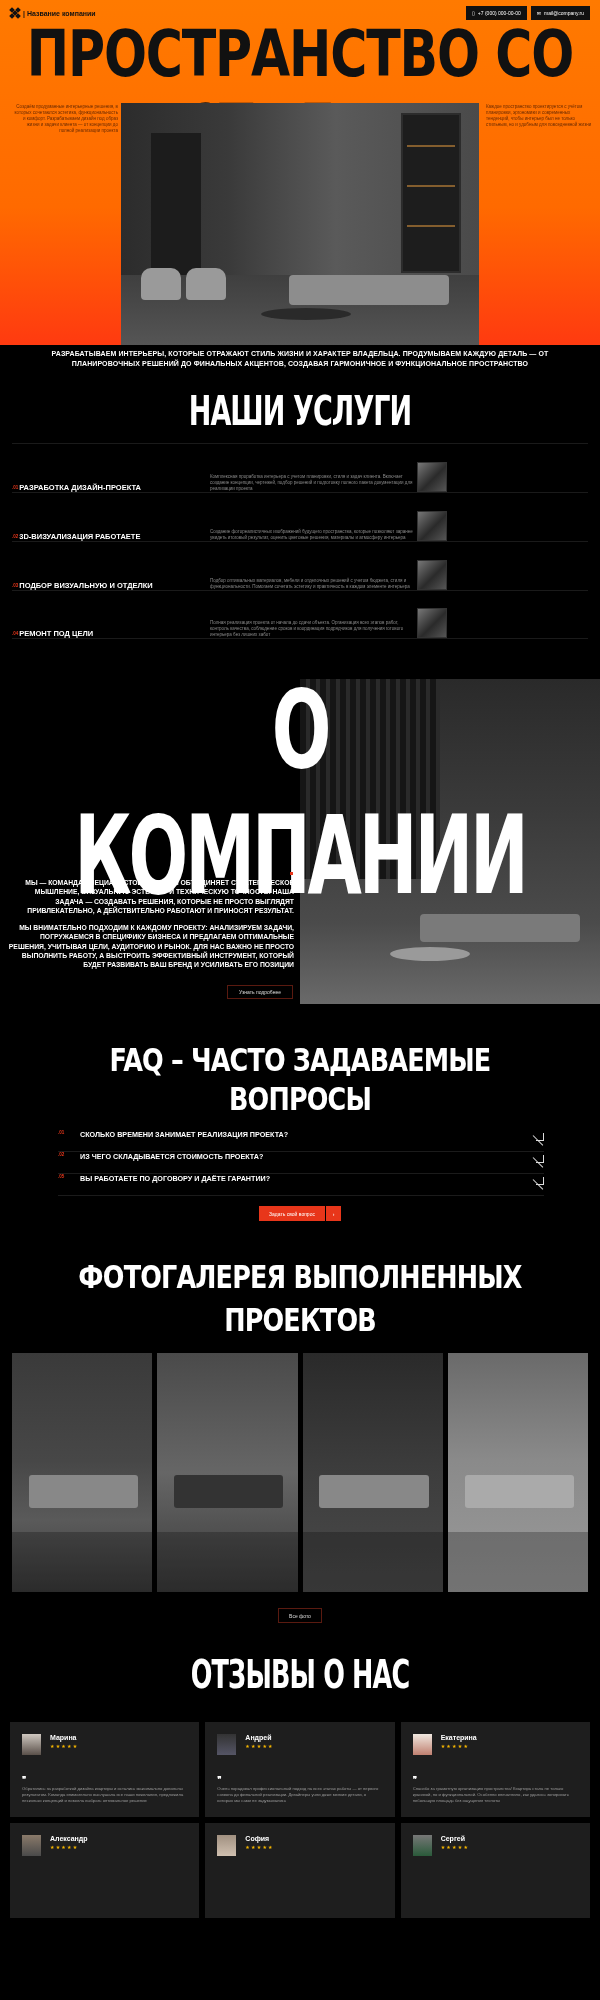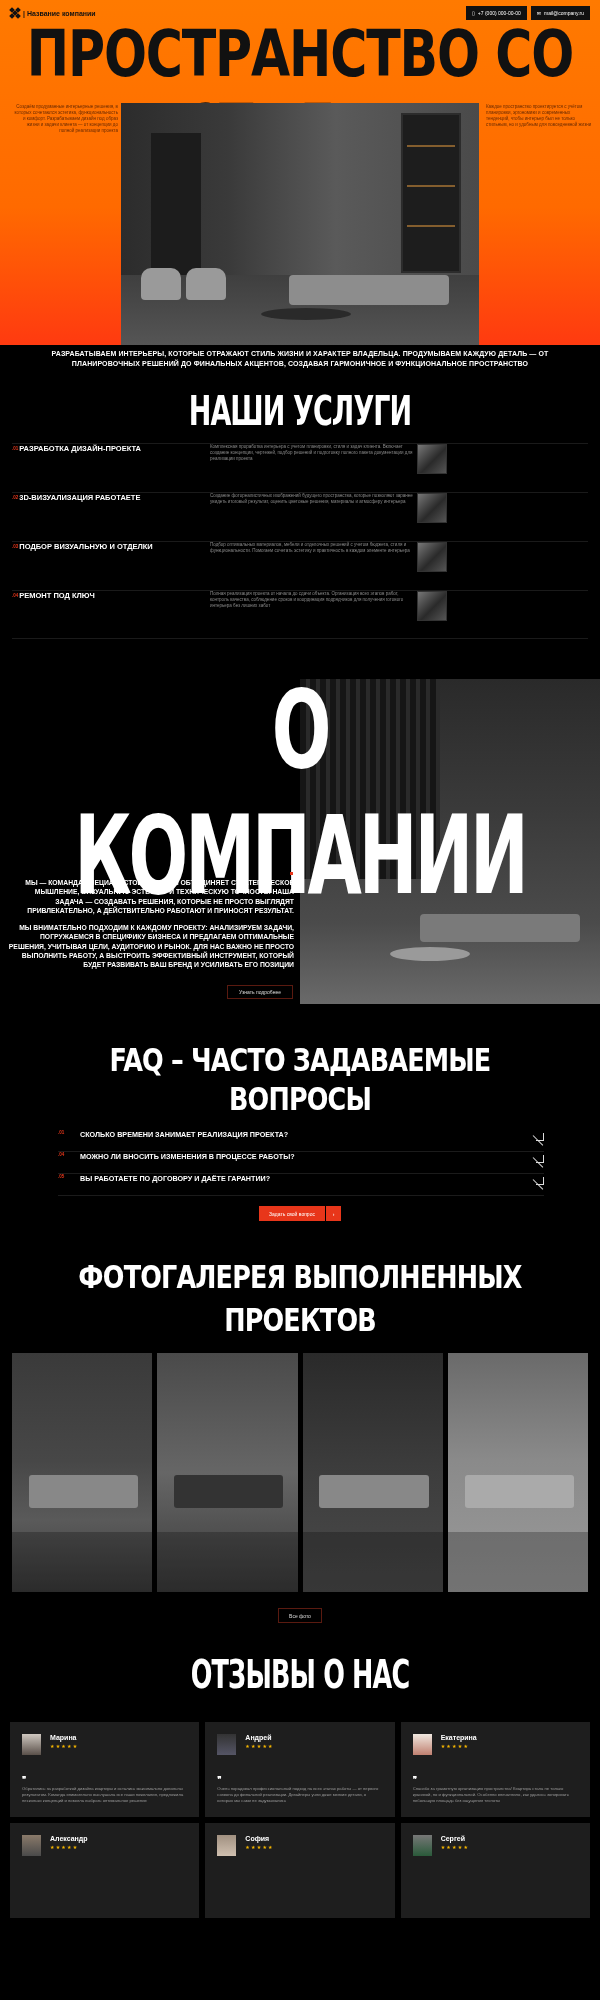--- a/index.html
+++ b/index.html
@@ -22,21 +22,21 @@
 .room-door{position:absolute;left:30px;top:30px;width:50px;height:150px;background:#1c1c1c}
 .shelf{position:absolute;right:18px;top:10px;width:60px;height:160px;background:#1d1d1d;border:2px solid #2c2c2c}
 .shelf i{position:absolute;left:4px;right:4px;height:2px;background:#c98a3a;opacity:.6}
 .sofa{position:absolute;right:30px;bottom:40px;width:160px;height:30px;background:#8d8d8d;border-radius:4px}
 .chair{position:absolute;bottom:45px;width:40px;height:32px;background:#9a9a9a;border-radius:10px 10px 4px 4px}
 .table{position:absolute;left:140px;bottom:25px;width:90px;height:12px;background:#2a2a2a;border-radius:50%}
 .tagline{text-align:center;font-size:7px;font-weight:bold;line-height:10px;padding:4px 20px 0;letter-spacing:.1px}
 .sec-title{font-size:30px;color:#fff;transform:scaleX(.9) scaleY(1.35)}
 
 .services{padding:0 12px;margin-top:4px}
-.svc{display:flex;align-items:flex-start;height:49px;border-top:1px solid #1a1a1a}
+.svc{display:flex;align-items:flex-end;height:49px;border-top:1px solid #1a1a1a}
 .svc:last-child{border-bottom:1px solid #1a1a1a}
 .svc-name{width:198px;font-size:7.5px;font-weight:bold;display:flex;align-items:center;gap:1px}
 .num{color:#e8361a;font-size:4.5px;font-weight:bold}
 .svc-desc{width:205px;font-size:4.5px;line-height:6px;color:#8a8a8a}
 .svc-thumb{width:30px;height:30px;margin-left:2px;background:linear-gradient(135deg,#777,#2a2a2a 55%,#555);border:1px solid #333}
 
 .about{position:relative;height:345px}
 .about-img{position:absolute;left:300px;top:20px;width:300px;height:325px;background:linear-gradient(180deg,#2a2a2a 0%,#3a3a3a 40%,#4b4b4b 75%,#6a6a6a 100%);overflow:hidden}
 .about-img .bars{position:absolute;left:0;top:0;width:140px;height:200px;background:repeating-linear-gradient(90deg,#151515 0 6px,#2a2a2a 6px 10px)}
 .about-img .sofa2{position:absolute;left:120px;top:235px;width:160px;height:28px;background:#7a7a7a;border-radius:4px}
@@ -149,21 +149,21 @@
     <div class="svc-name">
         <span class="num">.03</span>
         <span>ПОДБОР ВИЗУАЛЬНУЮ И ОТДЕЛКИ</span>
       </div>
     <div class="svc-desc">Подбор оптимальных материалов, мебели и отделочных решений с учетом бюджета, стиля и функциональности. Помогаем сочетать эстетику и практичность в каждом элементе интерьера</div>
     <div class="svc-thumb"></div>
   </div>
   <div class="svc">
     <div class="svc-name">
         <span class="num">.04</span>
-        <span>РЕМОНТ ПОД КЛЮЧ</span>
+        <span>РЕМОНТ ПОД ЦЕЛИ</span>
       </div>
     <div class="svc-desc">Полная реализация проекта от начала до сдачи объекта. Организация всех этапов работ, контроль качества, соблюдение сроков и координация подрядчиков для получения готового интерьера без лишних забот</div>
     <div class="svc-thumb"></div>
   </div>
 </div>
 
 <section class="about" style="margin-top:20px">
   <div class="about-img">
     <div class="bars"></div>
       <div class="sofa2"></div>
@@ -184,22 +184,22 @@
 </h2>
 <div class="faq">
   <div class="faq-row">
       <span class="num">.01</span>
       <span class="faq-q">СКОЛЬКО ВРЕМЕНИ ЗАНИМАЕТ РЕАЛИЗАЦИЯ ПРОЕКТА?</span>
       <span class="arrow">
         <i></i>
       </span>
     </div>
   <div class="faq-row">
-      <span class="num">.04</span>
-      <span class="faq-q">МОЖНО ЛИ ВНОСИТЬ ИЗМЕНЕНИЯ В ПРОЦЕССЕ РАБОТЫ?</span>
+      <span class="num">.02</span>
+      <span class="faq-q">ИЗ ЧЕГО СКЛАДЫВАЕТСЯ СТОИМОСТЬ ПРОЕКТА?</span>
       <span class="arrow">
         <i></i>
       </span>
     </div>
   <div class="faq-row">
       <span class="num">.05</span>
       <span class="faq-q">ВЫ РАБОТАЕТЕ ПО ДОГОВОРУ И ДАЁТЕ ГАРАНТИИ?</span>
       <span class="arrow">
         <i></i>
       </span>

